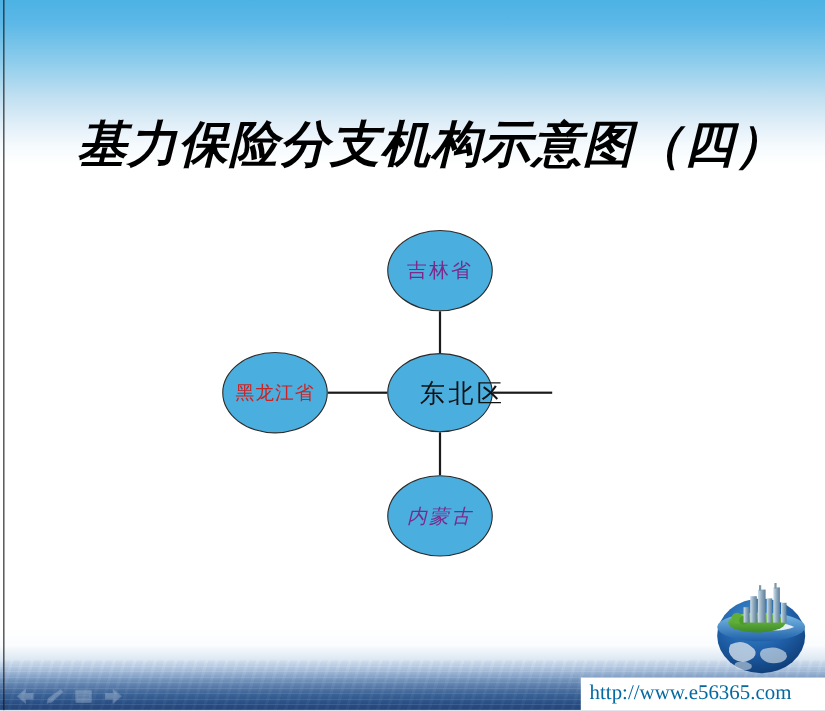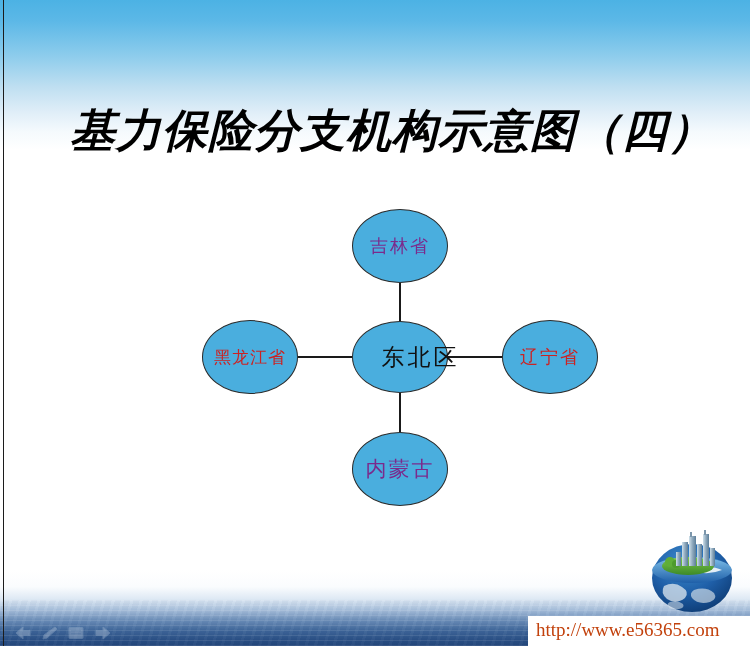--- a/index.html
+++ b/index.html
@@ -154,21 +154,21 @@
     width: 222px;
     height: 30px;
     background: #ffffff;
   }
   .url-text {
     position: absolute;
     left: 536px;
     top: 619px;
     font-family: "Liberation Serif", "DejaVu Serif", serif;
     font-size: 19px;
-    color: #c2410c;
+    color: #0369a1;
     white-space: nowrap;
   }
 
   
   .nav-icons {
     position: absolute;
     left: 14px;
     top: 622px;
     width: 110px;
     height: 22px;
@@ -204,26 +204,23 @@
     </div>
 
     <div class="node" style="left:202px; top:320px; width:96px; height:74px;">
       <span class="node-label" style="color:#cc2222; font-size:17px; letter-spacing:1px;">黑龙江省</span>
     </div>
 
     <div class="node node-center" style="left:352px; top:321px; width:96px; height:72px;">
       <span class="node-label">东北区</span>
     </div>
 
-    <div class="node" style="left:502px; top:320px; width:96px; height:74px;">
-      <span class="node-label" style="color:#cc2222;">辽宁省</span>
-    </div>
 
     <div class="node" style="left:352px; top:432px; width:96px; height:74px;">
-      <span class="node-label" style="color:#7b2a8c; font-size:21px;">内蒙古</span>
+      <span class="node-label" style="color:#7b2a8c; font-size:18px;font-style:italic;">内蒙古</span>
     </div>
 
   </div>
 
   <div class="globe-logo">
     <svg width="104" height="90" viewBox="0 0 104 90">
       <defs>
         <radialGradient id="gOcean" cx="42%" cy="28%" r="78%">
           <stop offset="0%" stop-color="#3f8fd0"></stop>
           <stop offset="55%" stop-color="#1f5fa8"></stop>

